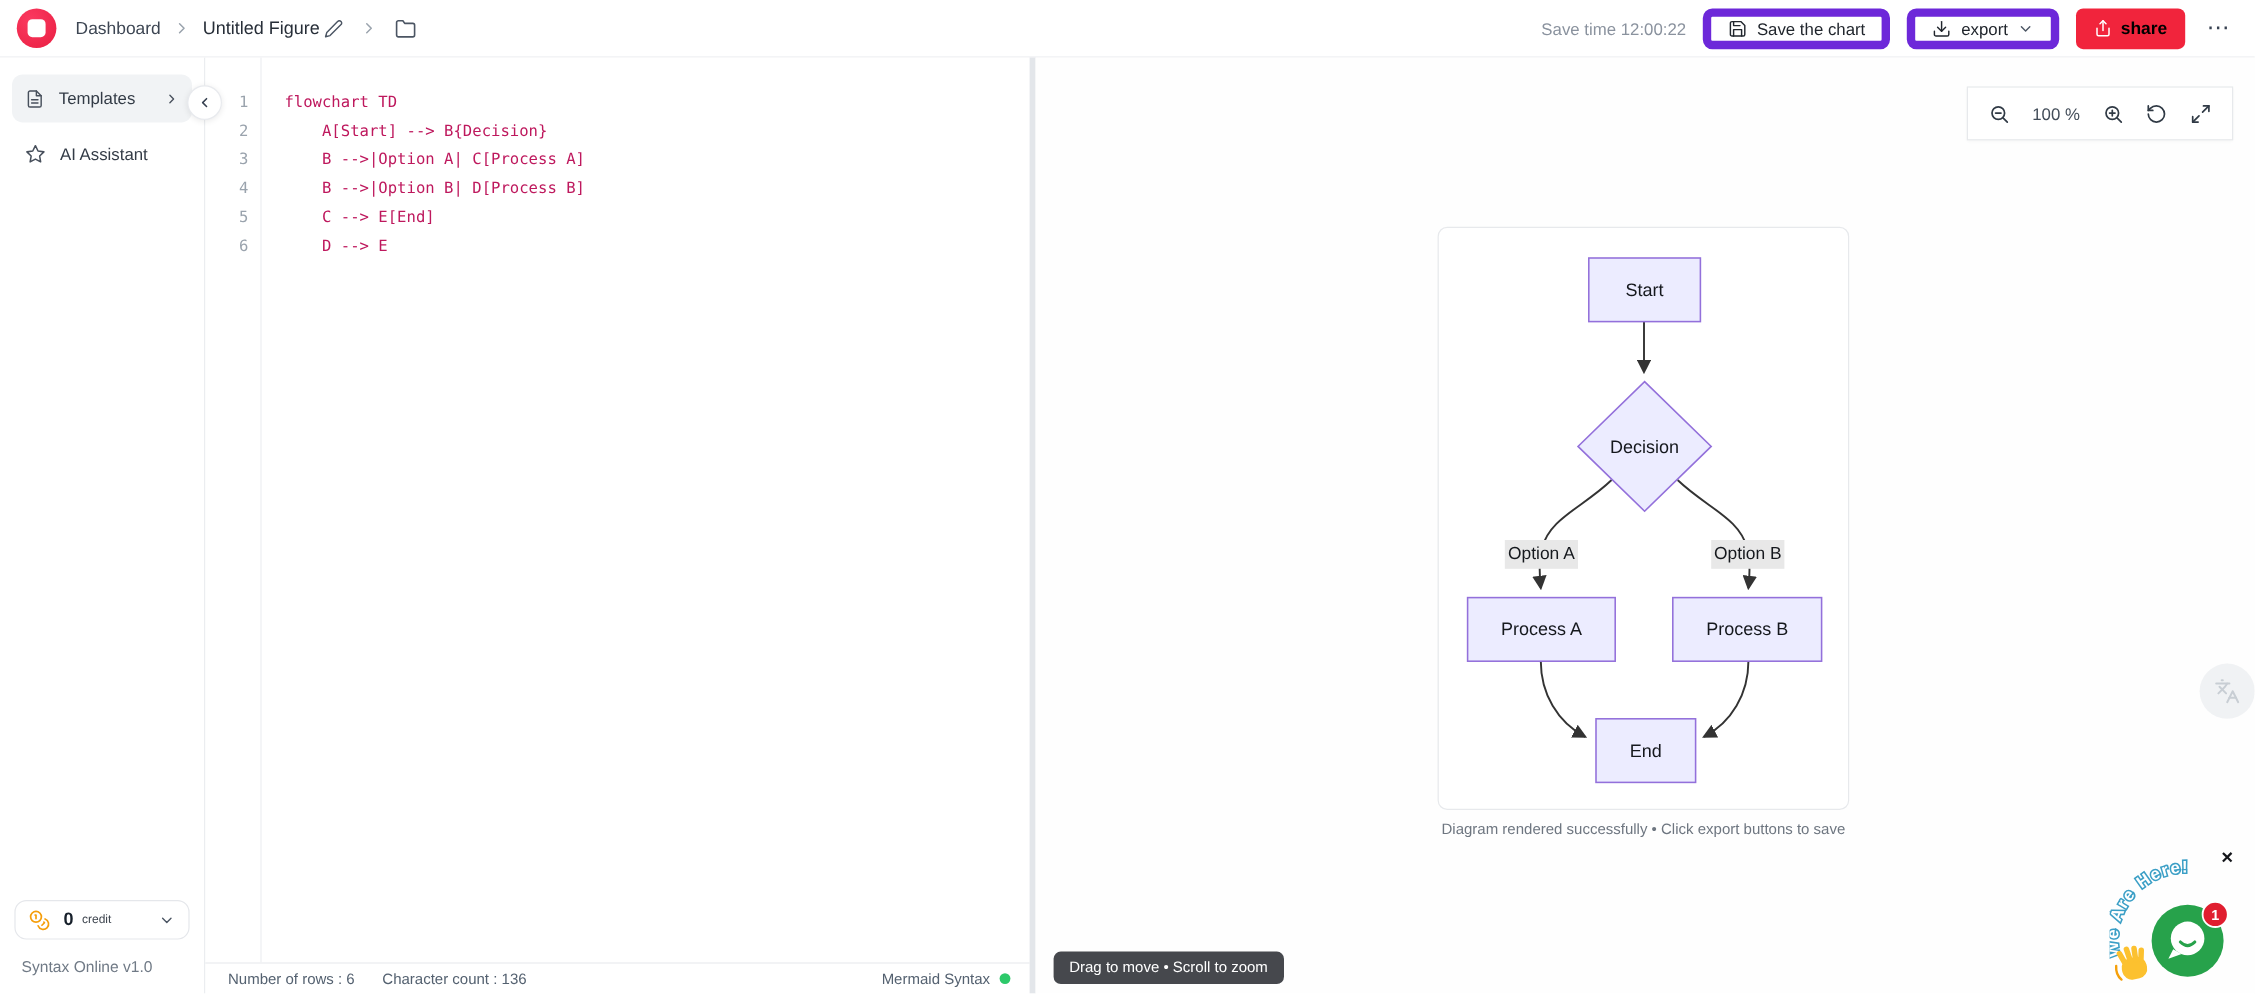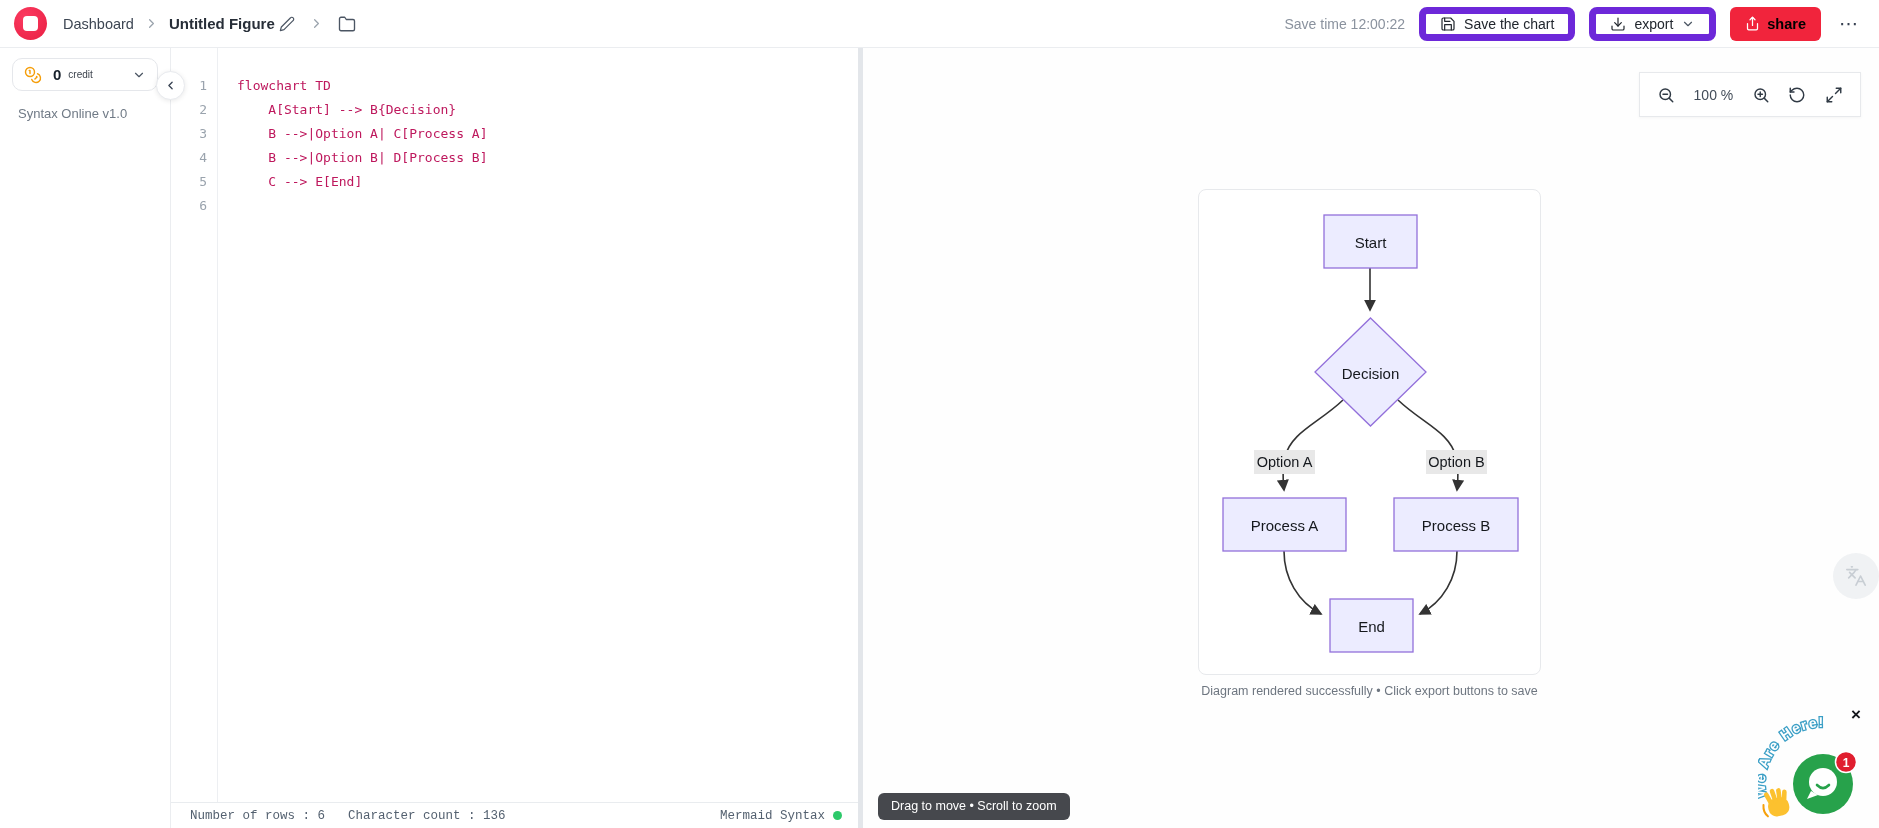--- a/index.html
+++ b/index.html
@@ -8,21 +8,21 @@
   .app { width: 1879px; height: 828px; display: flex; flex-direction: column; }
 
   
   .topbar { height: 48px; flex: 0 0 48px; display: flex; align-items: center;
             padding: 0 16px 0 14px; border-bottom: 1px solid #ebedf0; background: #fff; }
   .logo { width: 33px; height: 33px; border-radius: 50%; background: radial-gradient(circle at 35% 30%, #fb3a60, #e91f42);
           display: flex; align-items: center; justify-content: center; margin-right: 16px; cursor: pointer; }
   .logo-inner { width: 15px; height: 15px; background: #fff; border-radius: 4px; }
   .crumb { font-size: 14.5px; color: #3d4653; font-weight: 500; cursor: pointer; }
   .crumb-sep { margin: 0 10px; display: flex; align-items: center; }
-  .doc-title { font-size: 15px; color: #272e38; font-weight: 700; }
+  .doc-title { font-size: 15px; color: #272e38; font-weight: 400; }
   .icon-btn { background: none; border: none; display: flex; align-items: center; justify-content: center;
               padding: 4px; cursor: pointer; color: #4b5563; }
   .topbar-right { margin-left: auto; display: flex; align-items: center; gap: 14px; }
   .save-time { font-size: 14px; color: #8a929e; }
   .btn { height: 34px; display: inline-flex; align-items: center; gap: 8px; padding: 0 14px;
          background: #fff; border: 7px solid #6d28d9; border-radius: 8px; font-size: 14px;
          color: #21262d; font-family: inherit; cursor: pointer; }
   .btn svg { flex: 0 0 auto; }
   .btn-share { height: 34px; display: inline-flex; align-items: center; gap: 7px; padding: 0 15px;
                background: #f1243c; border: none; border-radius: 6px; font-size: 14.5px; font-weight: 600;
@@ -56,21 +56,21 @@
   
   .editor { width: 687px; flex: 0 0 687px; display: flex; flex-direction: column; background: #fff; }
   .code-wrap { flex: 1; display: flex; min-height: 0; }
   .gutter { width: 47px; flex: 0 0 47px; border-right: 1px solid #edeff2; padding: 26px 10px 0 0;
             text-align: right; color: #9aa3ad; font-family: "DejaVu Sans Mono", monospace;
             font-size: 13px; line-height: 24px; }
   .code-lines { flex: 1; padding: 26px 0 0 19px; font-family: "DejaVu Sans Mono", monospace;
                 font-size: 13px; line-height: 24px; color: #be185d; cursor: text; }
   .code-lines div { white-space: pre; height: 24px; }
   .editor-status { height: 26px; flex: 0 0 26px; border-top: 1px solid #e9ecef; display: flex;
-                   align-items: center; padding: 0 16px 0 19px; gap: 23px; font-size: 12.5px; color: #546170; font-family: Liberation Mono, monospace; }
+                   align-items: center; padding: 0 16px 0 19px; gap: 23px; font-size: 12.5px; color: #546170; }
   .syntax-box { margin-left: auto; display: flex; align-items: center; gap: 8px; }
   .green-dot { width: 9px; height: 9px; border-radius: 50%; background: #2dc96a; }
 
   
   .divider { width: 5px; flex: 0 0 5px; background: #e3e6ea; cursor: col-resize; }
 
   
   .preview { flex: 1; position: relative; background: #fefefe; overflow: hidden; }
   .zoom-toolbar { position: absolute; top: 24px; right: 18px; width: 222px; height: 45px; background: #fff;
                   border: 1px solid #e7e9ec; border-radius: 0; box-shadow: 0 1px 3px rgba(0,0,0,.04);
@@ -153,20 +153,41 @@
           </svg>
         <span>share</span>
       </button>
       <button class="more-btn">⋯</button>
     </div>
   </header>
 
   <div class="main">
 
     <aside class="sidebar">
+      <div class="side-nav">
+        <div class="side-item active">
+          <svg width="17" height="17" viewBox="0 0 24 24" fill="none" stroke="#48505c" stroke-width="1.8" stroke-linecap="round" stroke-linejoin="round">
+              <path d="M14 2H6a2 2 0 0 0-2 2v16a2 2 0 0 0 2 2h12a2 2 0 0 0 2-2V8z"></path>
+              <polyline points="14 2 14 8 20 8"></polyline>
+              <line x1="16" y1="13" x2="8" y2="13"></line>
+              <line x1="16" y1="17" x2="8" y2="17"></line>
+            </svg>
+          <span>Templates</span>
+          <span class="grow"></span>
+          <svg width="13" height="13" viewBox="0 0 24 24" fill="none" stroke="#48505c" stroke-width="2.2" stroke-linecap="round" stroke-linejoin="round">
+              <polyline points="9 6 15 12 9 18"></polyline>
+            </svg>
+        </div>
+        <div class="side-item">
+          <svg width="17" height="17" viewBox="0 0 24 24" fill="none" stroke="#48505c" stroke-width="1.8" stroke-linecap="round" stroke-linejoin="round">
+              <polygon points="12 2 15.09 8.26 22 9.27 17 14.14 18.18 21.02 12 17.77 5.82 21.02 7 14.14 2 9.27 8.91 8.26 12 2"></polygon>
+            </svg>
+          <span>AI Assistant</span>
+        </div>
+      </div>
       <button class="collapse-btn">
         <svg width="13" height="13" viewBox="0 0 24 24" fill="none" stroke="#374151" stroke-width="2.4" stroke-linecap="round" stroke-linejoin="round">
             <polyline points="15 18 9 12 15 6"></polyline>
           </svg>
       </button>
       <div class="side-bottom">
         <button class="credit-btn">
           <svg width="18" height="18" viewBox="0 0 24 24" fill="none" stroke="#f59e0b" stroke-width="1.9" stroke-linecap="round" stroke-linejoin="round">
               <circle cx="8" cy="8" r="6"></circle>
               <path d="M18.09 10.37A6 6 0 1 1 10.34 18"></path>
@@ -194,20 +215,21 @@
           <div>4</div>
           <div>5</div>
           <div>6</div>
         </div>
         <div class="code-lines">
           <div>flowchart TD</div>
           <div>    A[Start] --&gt; B{Decision}</div>
           <div>    B --&gt;|Option A| C[Process A]</div>
           <div>    B --&gt;|Option B| D[Process B]</div>
           <div>    C --&gt; E[End]</div>
+          <div>    D --&gt; E</div>
         </div>
       </div>
       <div class="editor-status">
         <span>Number of rows : 6</span>
         <span>Character count : 136</span>
         <span class="syntax-box">
           <span>Mermaid Syntax</span>
           <span class="green-dot"></span>
         </span>
       </div>

